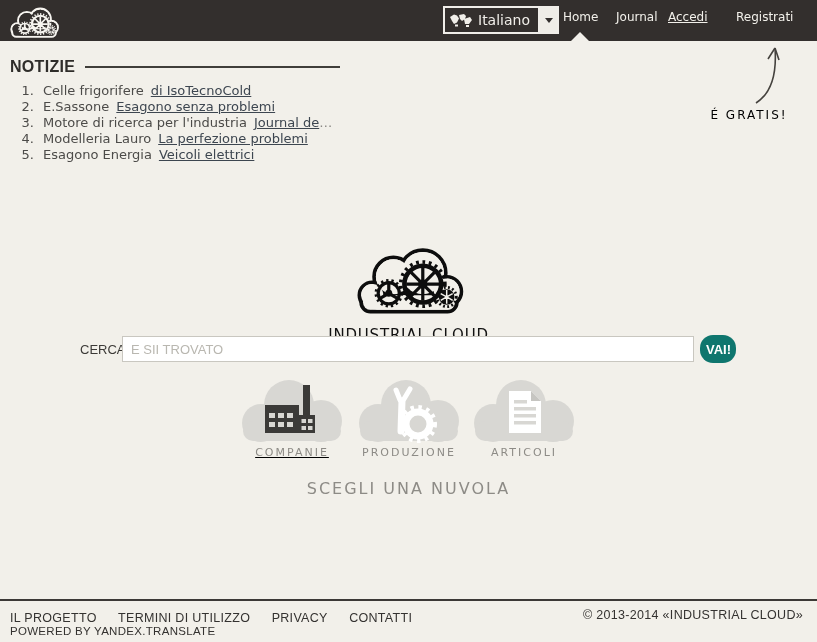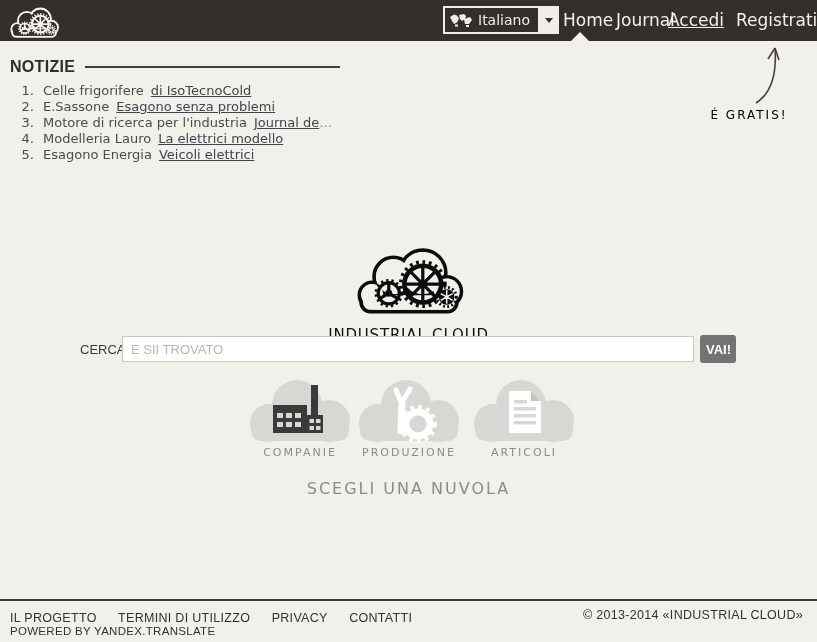--- a/index.html
+++ b/index.html
@@ -10,21 +10,21 @@
   .topbar{position:absolute;left:0;top:0;width:817px;height:41px;background:#332f2d;}
   .topbar-logo{position:absolute;left:8px;top:3px;}
   .lang-box{position:absolute;left:443px;top:6px;height:28px;display:flex;align-items:center;
             border:2px solid #f0eee9;box-sizing:border-box;background:#332f2d;cursor:pointer;}
   .lang-map{margin:0 5px 0 4px;display:block;}
   .lang-label{color:#f0eee9;font-size:14px;padding-right:8px;white-space:nowrap;}
   .lang-arrow{width:17px;height:24px;background:#efede7;border-left:2px solid #f0eee9;
               display:flex;align-items:center;justify-content:center;}
   .lang-caret{width:0;height:0;border-left:4px solid transparent;border-right:4px solid transparent;
               border-top:5px solid #332f2d;}
-  .navlink{position:absolute;top:10px;color:#f2f0ea;font-size:17px;text-decoration:none;cursor:pointer;text-align:right;}
+  .navlink{position:absolute;top:10px;color:#f2f0ea;font-size:12px;text-decoration:none;cursor:pointer;text-align:right;}
   .nav-home{left:563px;} .nav-journal{left:616px;} .nav-accedi{left:668px;text-decoration:underline;} .nav-registrati{left:736px;}
   .home-caret{position:absolute;left:571px;top:32px;width:0;height:0;
               border-left:9px solid transparent;border-right:9px solid transparent;
               border-bottom:9px solid #f2f0ea;}
 
   
   .news{position:absolute;left:10px;top:58px;width:390px;}
   .news-head{display:flex;align-items:center;width:330px;}
   .news-title{font-family:"Liberation Sans",sans-serif;font-weight:bold;font-size:16px;
               color:#2f2d2a;letter-spacing:.3px;}
@@ -45,28 +45,28 @@
   .brand-title{font-size:15px;font-weight:normal;color:#121212;letter-spacing:.8px;margin-top:1px;}
 
   
   .search{position:absolute;left:0;top:335px;width:817px;height:30px;}
   .search-label{position:absolute;left:80px;top:7px;font-family:"Liberation Sans",sans-serif;
                 font-size:13px;color:#3c3a37;}
   .search-input{position:absolute;left:122px;top:1px;width:572px;height:26px;box-sizing:border-box;
                 border:1px solid #c9c7c0;background:#ffffff;padding:0 8px;font-size:13px;color:#444;
                 font-family:"Liberation Sans",sans-serif;}
   .search-input::placeholder{color:#b9b7b0;}
-  .search-btn{position:absolute;left:700px;top:0;width:36px;height:28px;background:#737373;
-              color:#ffffff;font-weight:bold;font-size:13px;border:none;border-radius:3px;
+  .search-btn{position:absolute;left:700px;top:0;width:36px;height:28px;background:#0f766e;
+              color:#ffffff;font-weight:bold;font-size:13px;border:none;border-radius:13px;
               font-family:"Liberation Sans",sans-serif;cursor:pointer;}
 
   
   .cats{position:absolute;left:0;top:379px;width:817px;height:120px;}
   .cat{position:absolute;width:112px;text-align:center;cursor:pointer;}
-  .cat-companie{left:244px;} .cat-produzione{left:353px;} .cat-articoli{left:468px;}
+  .cat-companie{left:236px;text-decoration:underline;} .cat-produzione{left:353px;} .cat-articoli{left:468px;}
   .cat svg{display:block;}
   .cat-label{margin-top:3px;font-size:11px;letter-spacing:2px;color:#8d8b86;}
   .cats-hint{position:absolute;left:0;top:100px;width:100%;text-align:center;
              font-size:16px;letter-spacing:2px;color:#8d8b86;}
 
   
   .footer{position:absolute;left:0;top:599px;width:817px;height:43px;border-top:2px solid #3c3936;
           box-sizing:border-box;font-family:"Liberation Sans",sans-serif;}
   .footer-links{position:absolute;left:10px;top:7px;white-space:nowrap;}
   .footer-link{color:#343230;font-size:12.5px;letter-spacing:.3px;text-decoration:none;
@@ -155,21 +155,21 @@
       </div>
       <div class="news-item">
         <span class="news-num">3.</span>
         <span>Motore di ricerca per l'industria</span>
         <a class="news-link">Journal de</a>
         <span class="news-suffix">…</span>
       </div>
       <div class="news-item">
         <span class="news-num">4.</span>
         <span>Modelleria Lauro</span>
-        <a class="news-link">La elettrici modello</a>
+        <a class="news-link">La perfezione problemi</a>
         <span class="news-suffix"></span>
       </div>
       <div class="news-item">
         <span class="news-num">5.</span>
         <span>Esagono Energia</span>
         <a class="news-link">Veicoli elettrici</a>
         <span class="news-suffix"></span>
       </div>
     </div>
   </div>

